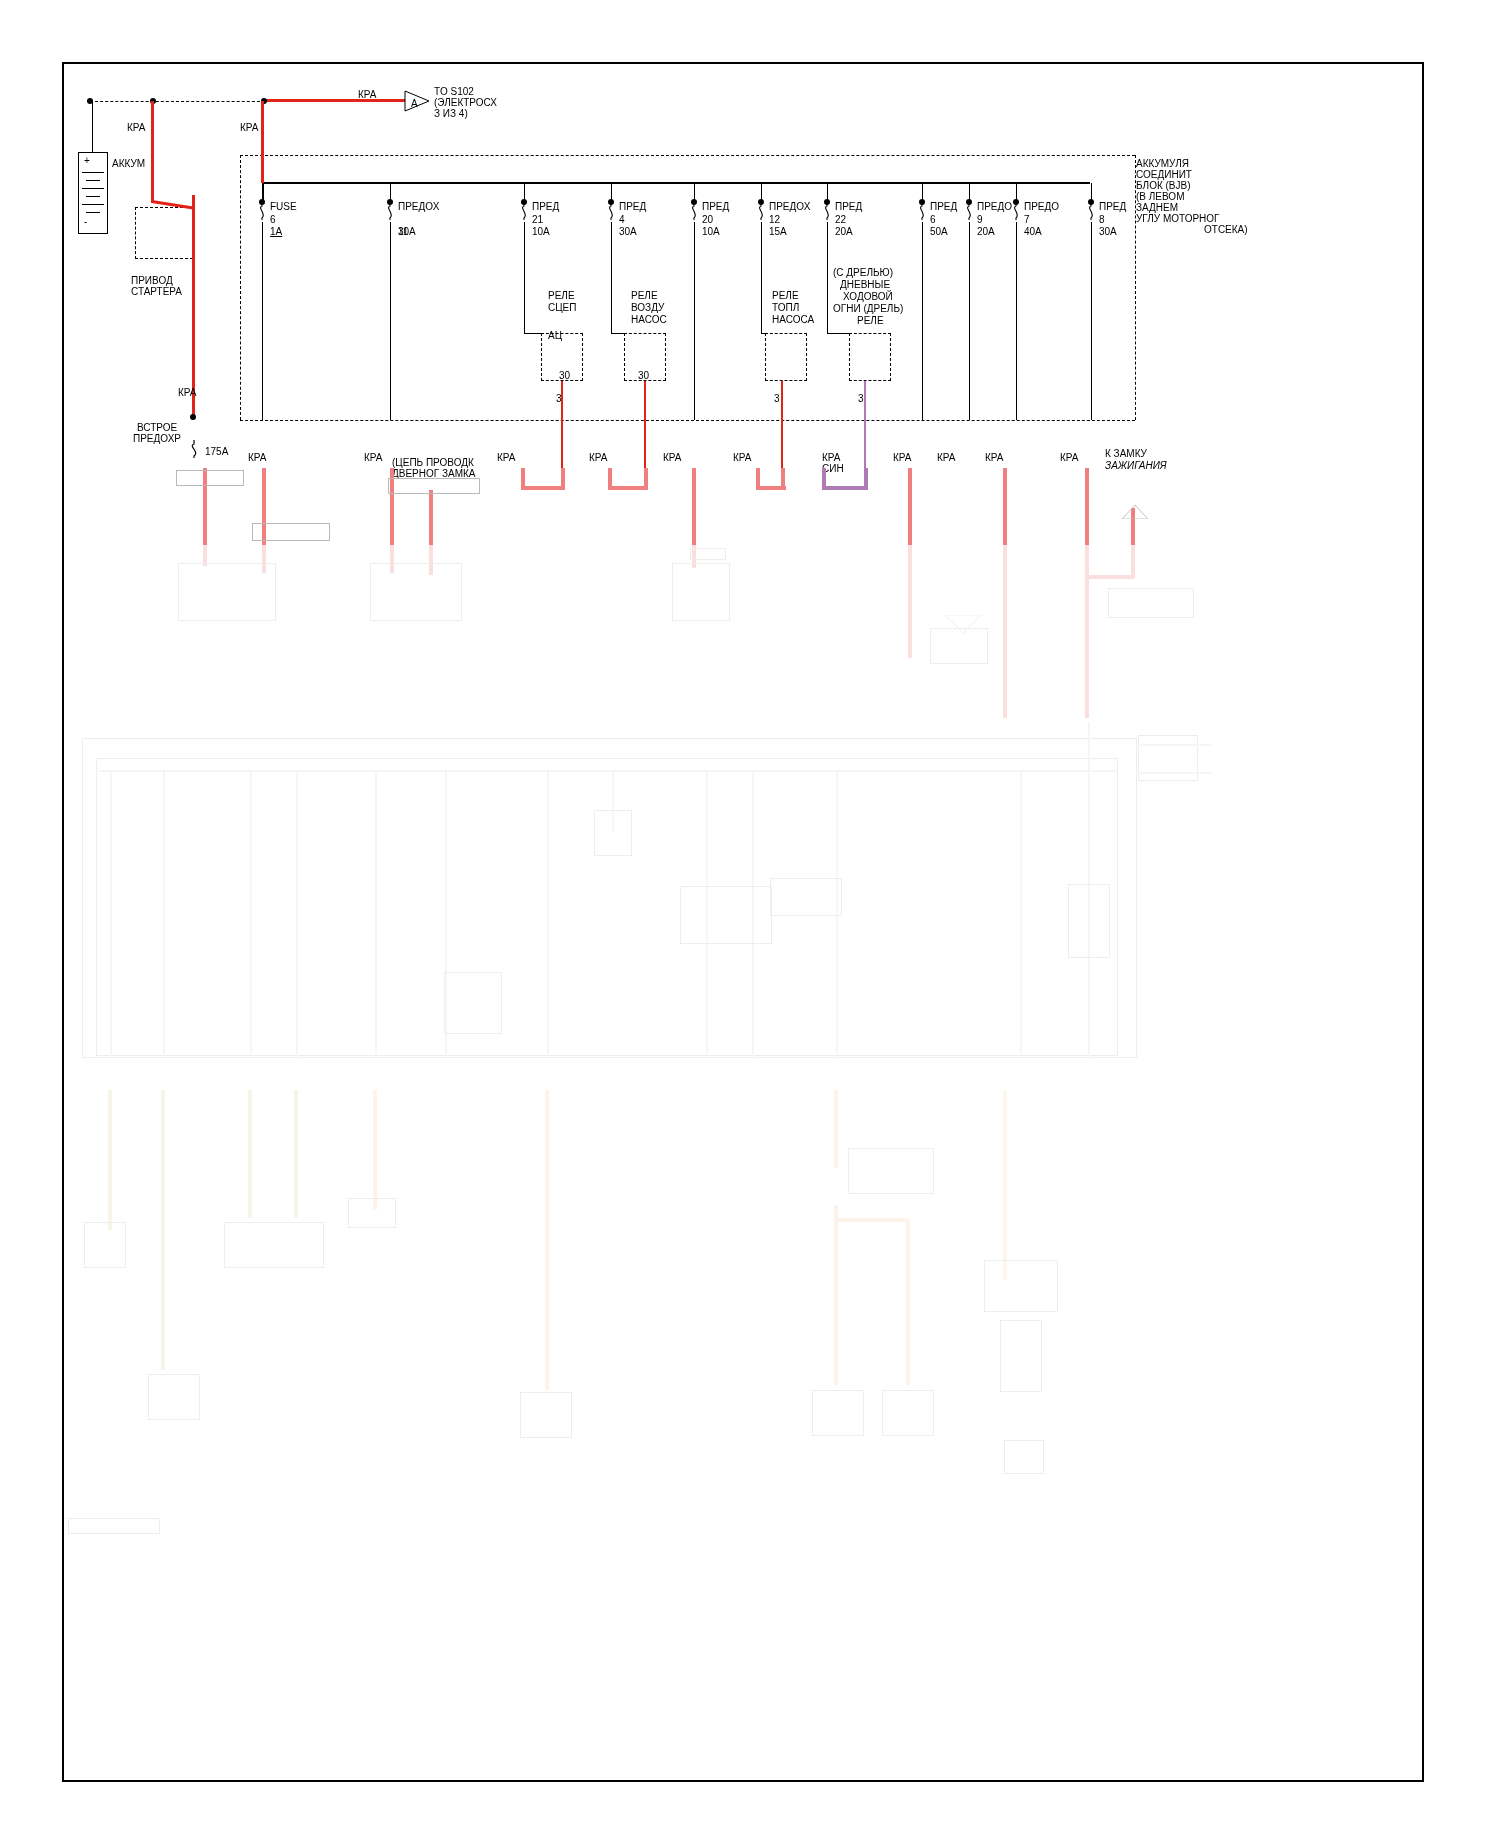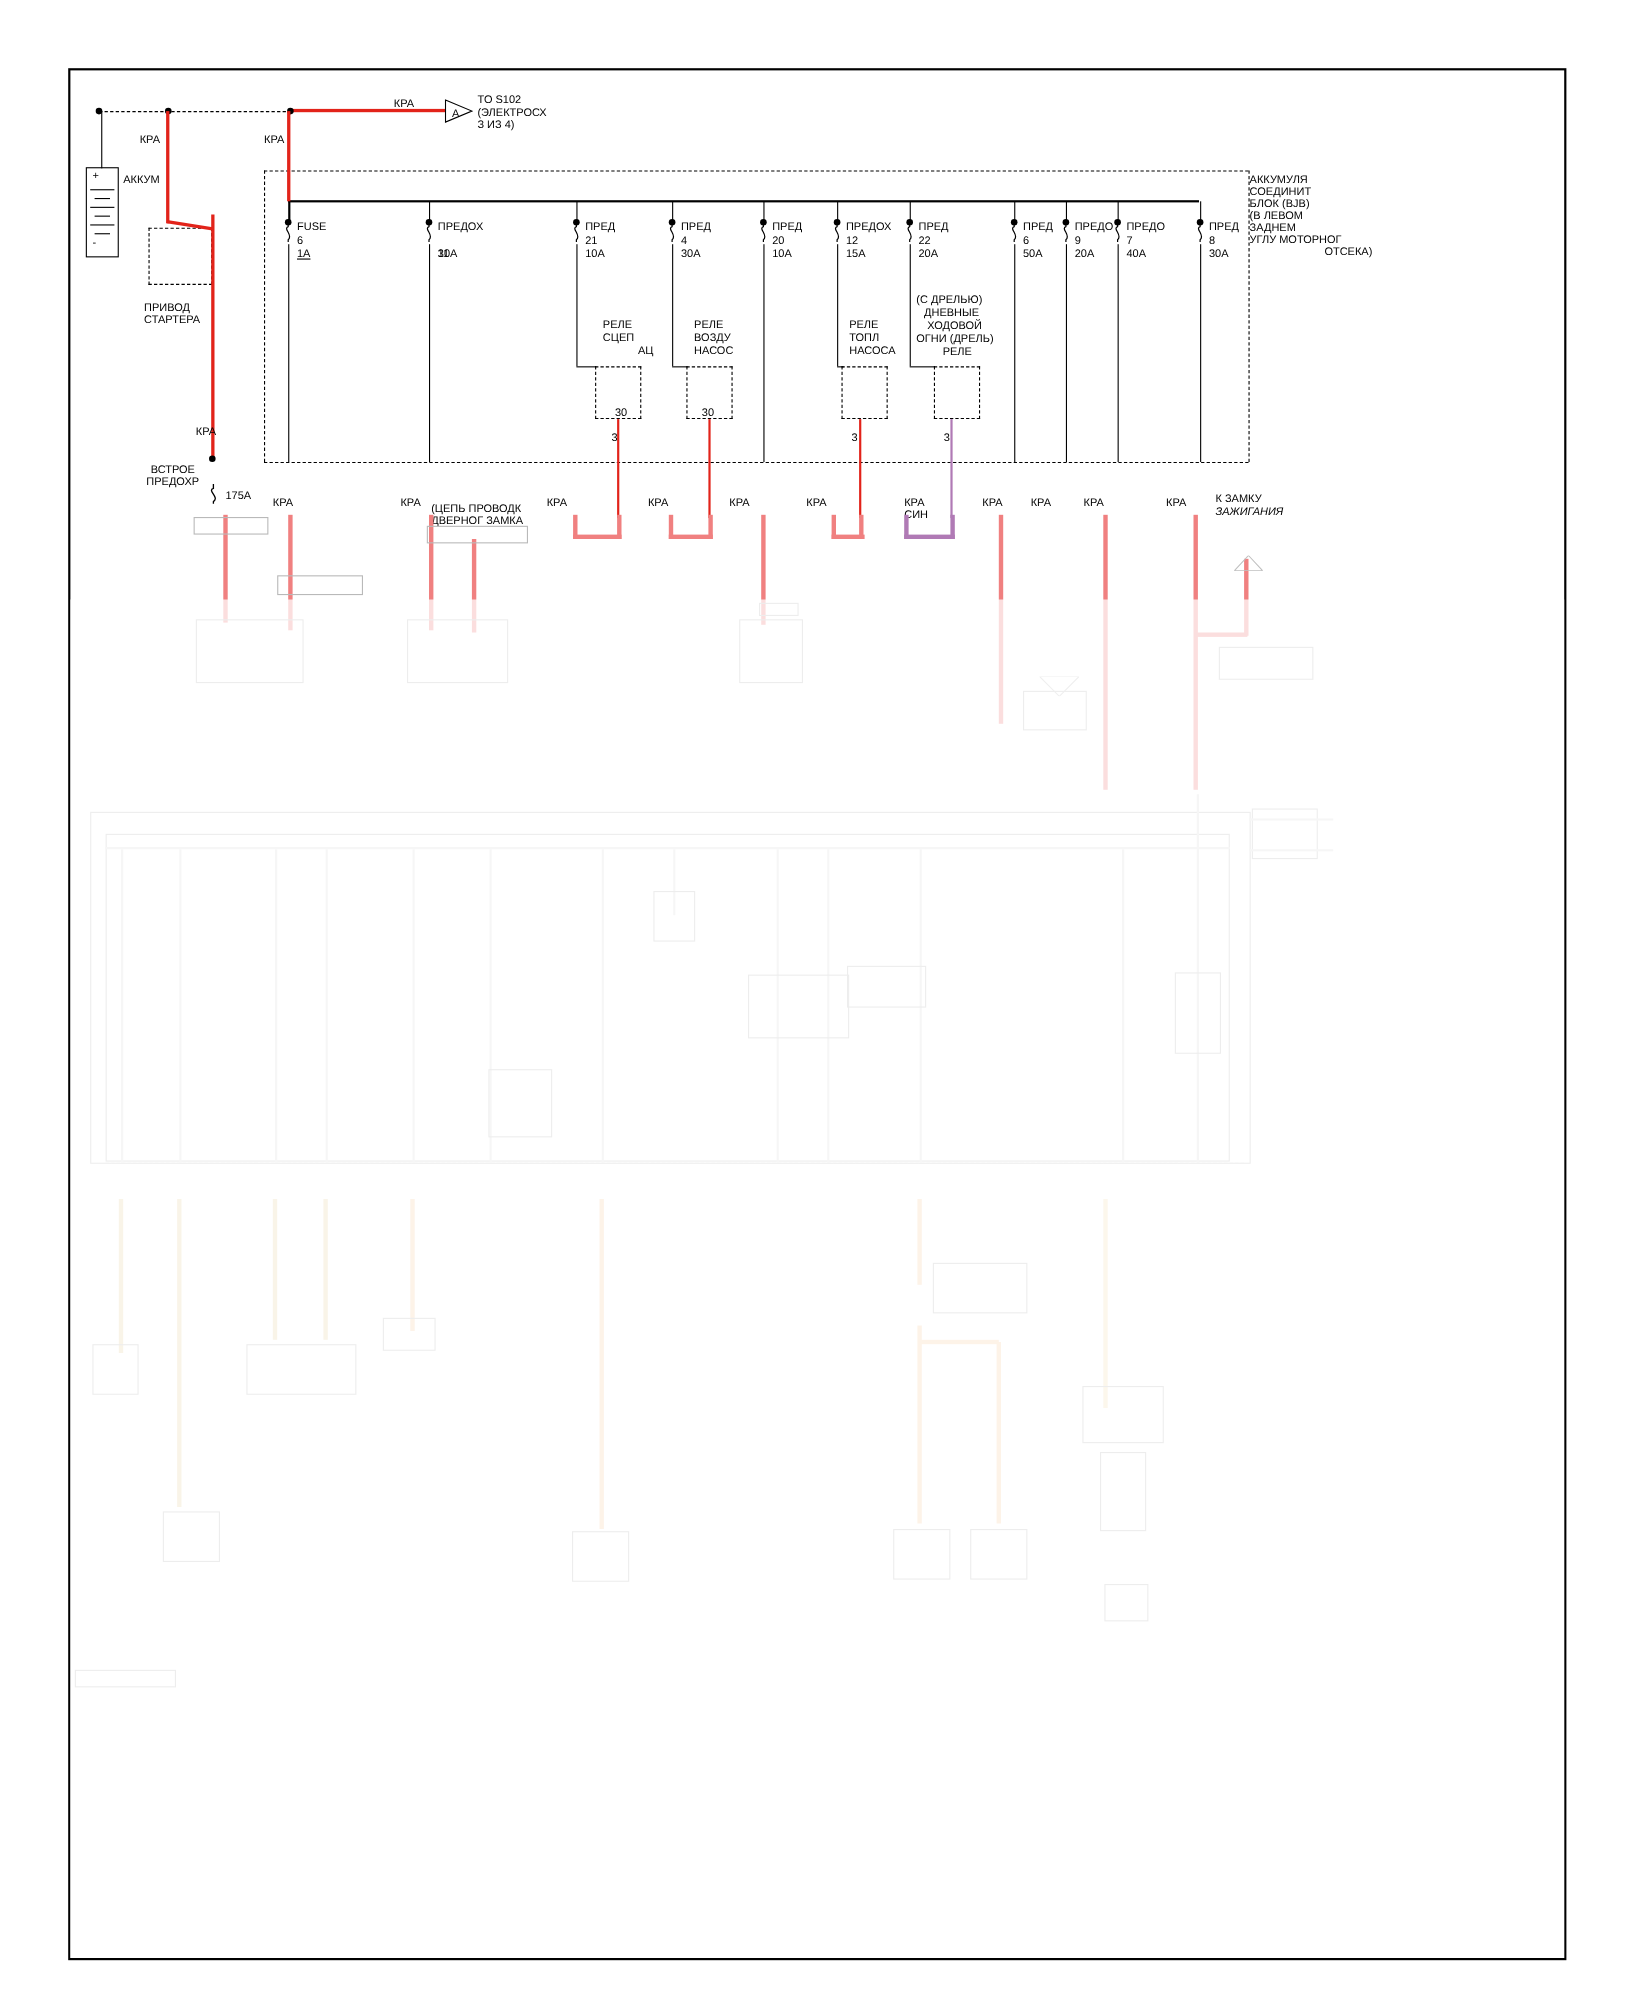--- a/index.html
+++ b/index.html
@@ -287,21 +287,21 @@
   <div class="wire" style="left:262px; top:222px; width:1px; height:198px;"></div>
   <div class="wire" style="left:390px; top:222px; width:1px; height:198px;"></div>
   <div class="wire" style="left:694px; top:222px; width:1px; height:198px;"></div>
   <div class="wire" style="left:922px; top:222px; width:1px; height:198px;"></div>
   <div class="wire" style="left:969px; top:222px; width:1px; height:198px;"></div>
   <div class="wire" style="left:1016px; top:222px; width:1px; height:198px;"></div>
   <div class="wire" style="left:1091px; top:222px; width:1px; height:198px;"></div>
 
   <div class="lbl small" style="left:548px; top:290px;">РЕЛЕ</div>
   <div class="lbl small" style="left:548px; top:302px;">СЦЕП</div>
-  <div class="lbl small" style="left:548px; top:314px;margin-left:32px;">АЦ</div>
+  <div class="lbl small" style="left:548px; top:330px;">АЦ</div>
   <div class="dashbox" style="left:541px; top:333px; width:42px; height:48px;"></div>
   <div class="wire" style="left:524px; top:222px; width:1px; height:111px;"></div>
   <div class="wire" style="left:524px; top:333px; width:18px; height:1px;"></div>
   <div class="lbl small" style="left:559px; top:370px;">30</div>
   <div class="lbl small" style="left:556px; top:393px;">3</div>
   <div class="wire red" style="left:561px; top:381px; width:2px; height:90px;"></div>
 
   <div class="lbl small" style="left:631px; top:290px;">РЕЛЕ</div>
   <div class="lbl small" style="left:631px; top:302px;">ВОЗДУ</div>
   <div class="lbl small" style="left:631px; top:314px;">НАСОС</div>

